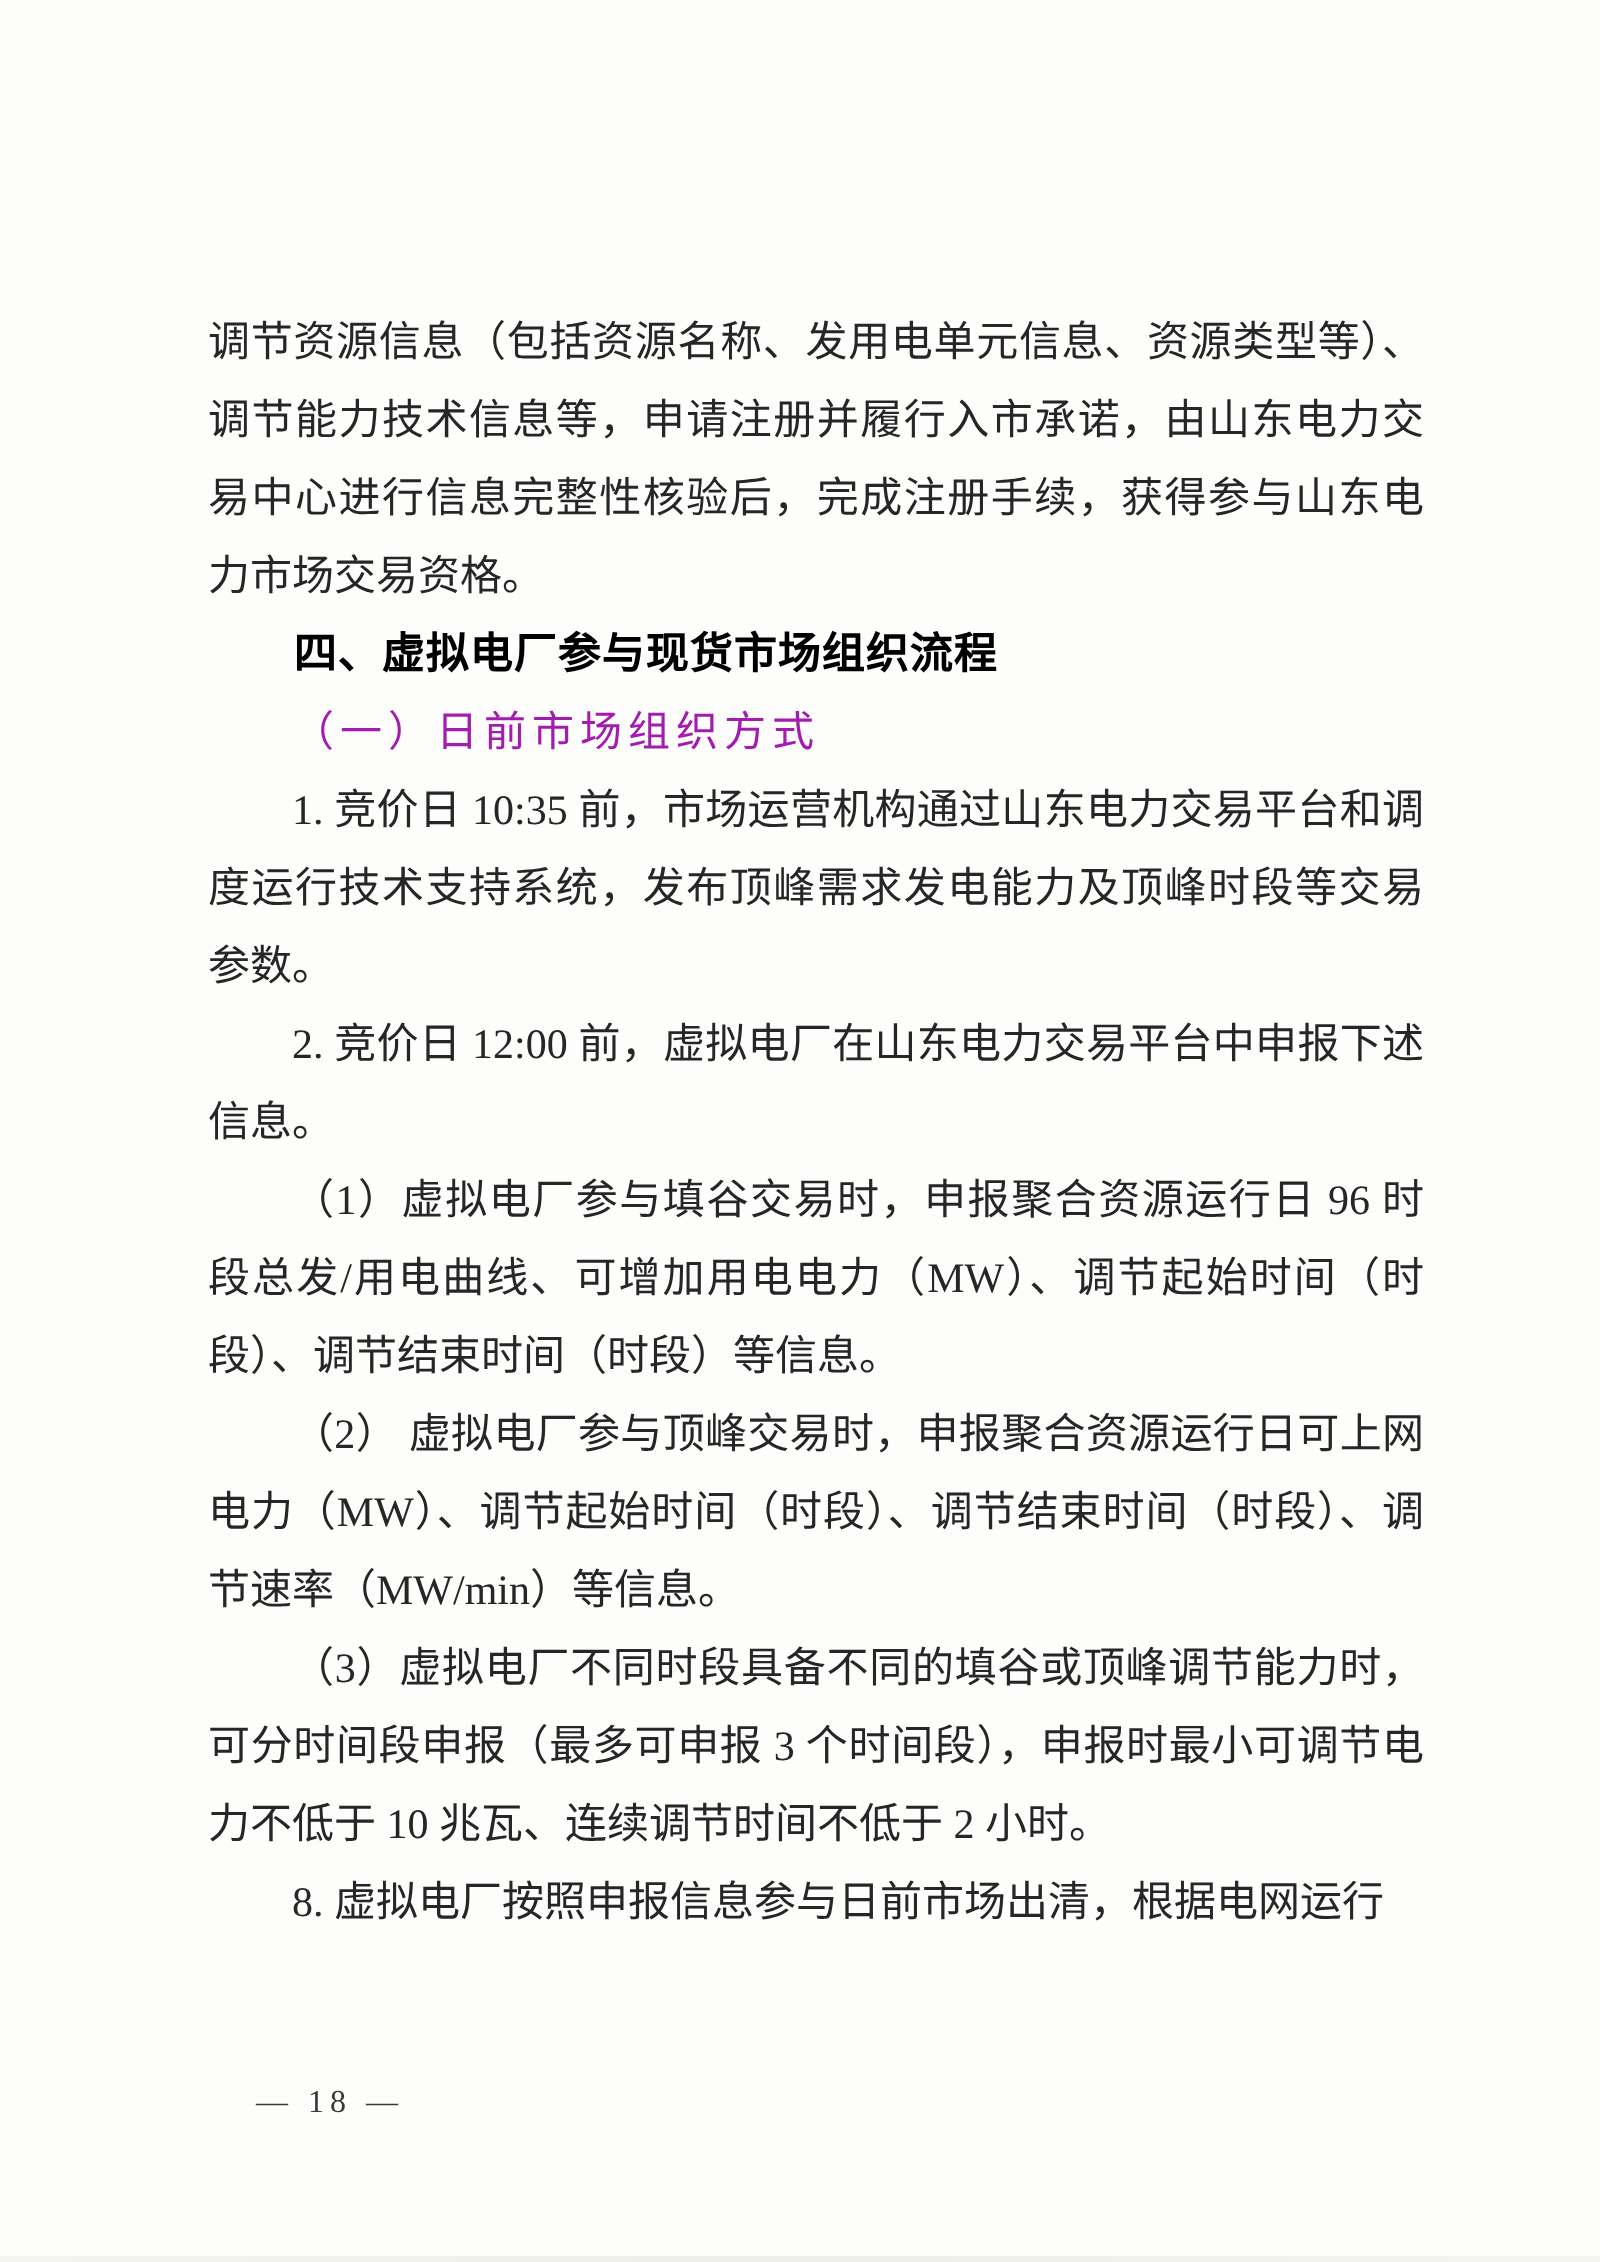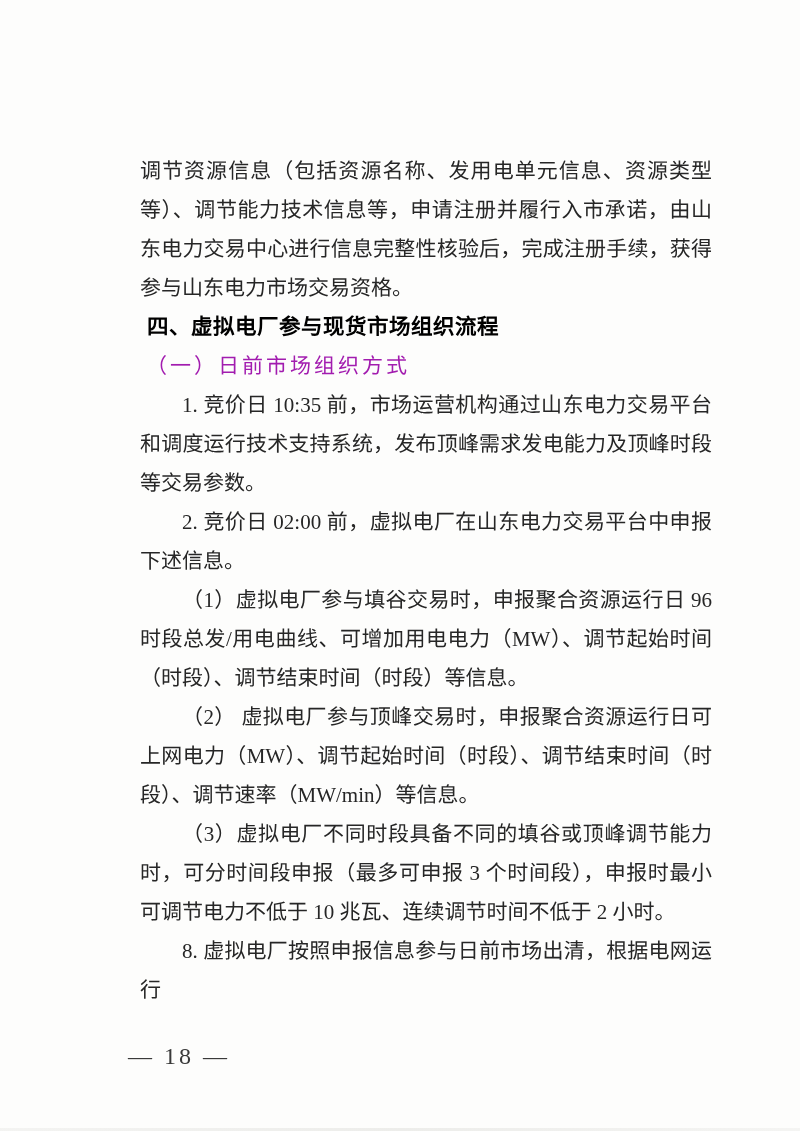--- a/index.html
+++ b/index.html
@@ -19,21 +19,20 @@
     left: 104px;
     top: 152px;
     width: 608px;
     font-size: 21px;
     line-height: 39px;
     text-align: justify;
     text-justify: inter-character;
   }
   .para {
     text-indent: 2em;
-    margin-left: 36px;
   }
   .para.no-indent {
     text-indent: 0;
   }
   .heading-major {
     text-indent: 2em;
     font-family: "Liberation Sans", "DejaVu Sans", sans-serif;
     font-weight: 700;
     font-size: 21.5px;
     color: #000000;
@@ -41,21 +40,21 @@
   }
   .heading-minor {
     text-indent: 2em;
     letter-spacing: 3px;
     color: #a21caf;
   }
   .page-footer {
     position: absolute;
     left: 128px;
     top: 1043px;
-    font-size: 24px;
+    font-size: 16px;
     letter-spacing: 3px;
     color: #3a3a3a;
     white-space: pre;
   }
   .scan-edge {
     position: absolute;
     left: 0;
     bottom: 0;
     width: 100%;
     height: 3px;
@@ -65,21 +64,21 @@
 </style>
 </head>
 <body>
 
 <div class="page">
   <div class="content">
     <div class="para no-indent">调节资源信息（包括资源名称、发用电单元信息、资源类型等）、调节能力技术信息等，申请注册并履行入市承诺，由山东电力交易中心进行信息完整性核验后，完成注册手续，获得参与山东电力市场交易资格。</div>
     <div class="heading-major">四、虚拟电厂参与现货市场组织流程</div>
     <div class="heading-minor">（一）日前市场组织方式</div>
     <div class="para">1. 竞价日 10:35 前，市场运营机构通过山东电力交易平台和调度运行技术支持系统，发布顶峰需求发电能力及顶峰时段等交易参数。</div>
-    <div class="para">2. 竞价日 02:00 前，虚拟电厂在山东电力交易平台中申报下述信息。</div>
+    <div class="para">2. 竞价日 12:00 前，虚拟电厂在山东电力交易平台中申报下述信息。</div>
     <div class="para">（1）虚拟电厂参与填谷交易时，申报聚合资源运行日 96 时段总发/用电曲线、可增加用电电力（MW）、调节起始时间（时段）、调节结束时间（时段）等信息。</div>
     <div class="para">（2） 虚拟电厂参与顶峰交易时，申报聚合资源运行日可上网电力（MW）、调节起始时间（时段）、调节结束时间（时段）、调节速率（MW/min）等信息。</div>
     <div class="para">（3）虚拟电厂不同时段具备不同的填谷或顶峰调节能力时，可分时间段申报（最多可申报 3 个时间段），申报时最小可调节电力不低于 10 兆瓦、连续调节时间不低于 2 小时。</div>
     <div class="para">8. 虚拟电厂按照申报信息参与日前市场出清，根据电网运行</div>
   </div>
 
   <div class="page-footer">— 18 —</div>
 
   <div class="scan-edge"></div>
 </div>

